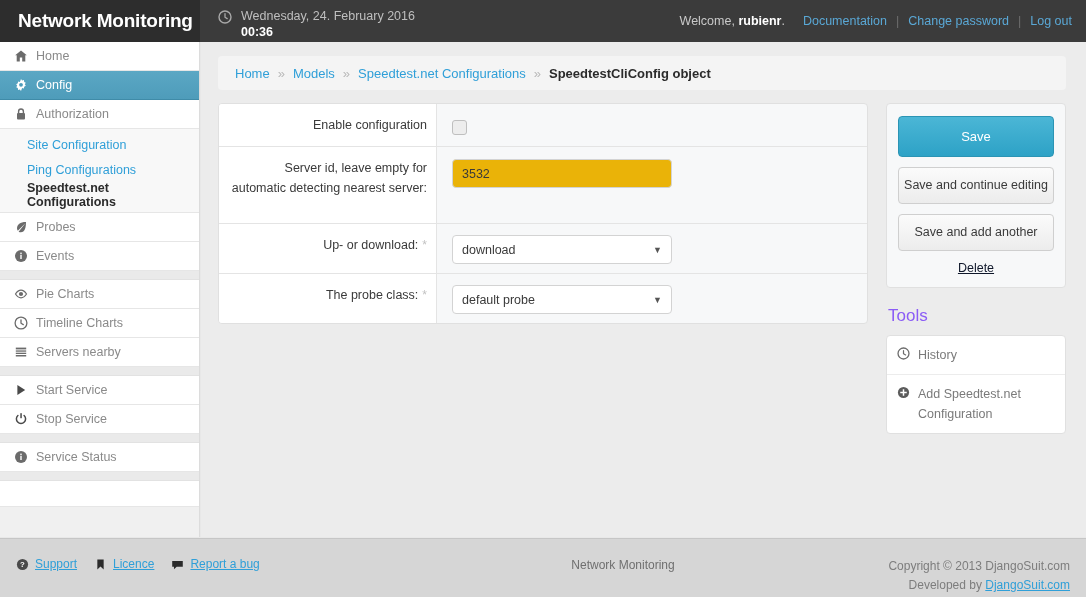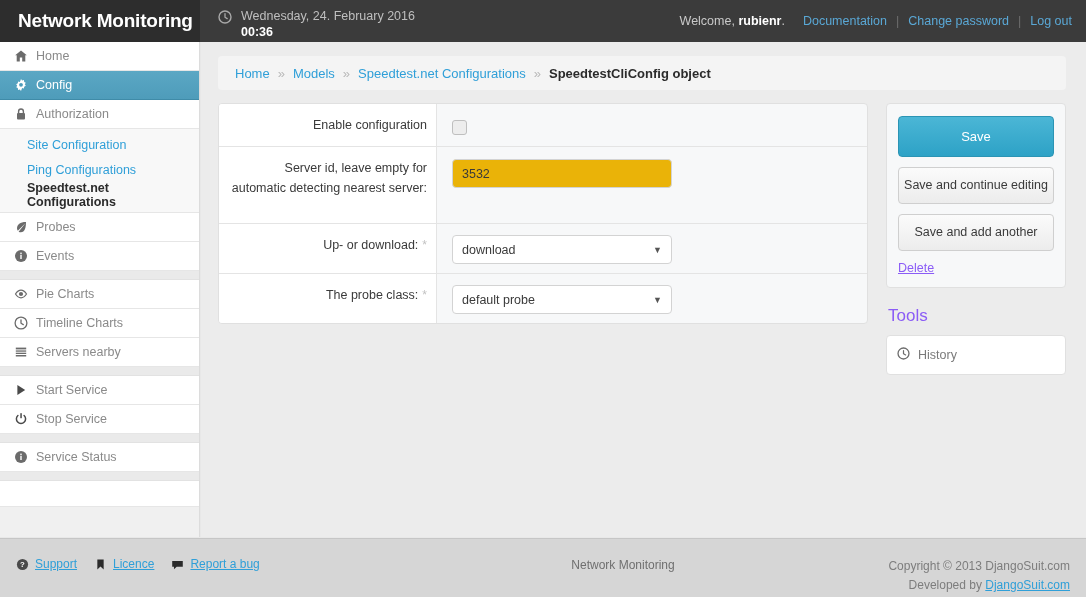--- a/index.html
+++ b/index.html
@@ -173,22 +173,22 @@
     border: 1px solid #cfcfcf;
     border-radius: 4px;
     color: #3a3a3a; font-size: 12.5px;
     font-family: "Liberation Sans", sans-serif;
     padding: 8px 4px;
     line-height: 19px;
     cursor: pointer;
     margin-bottom: 10px;
   }
   .btn-delete {
-    display: block; 
-    color: #8b5cf6; text-decoration: underline;
+    display: block; text-align: center;
+    color: #0f172a; text-decoration: underline;
     font-size: 12.5px; margin-top: 2px;
   }
   .tools-title {
     font-size: 17px; color: #8b5cf6;
     margin: 18px 0 9px 2px;
   }
   .tools-panel {
     background: #fff;
     border: 1px solid #e0e0e0;
     border-radius: 4px;
@@ -458,20 +458,30 @@
       <div class="tools-panel">
         <div class="tool-item">
           <span class="ico">
             <svg width="13" height="13" viewBox="0 0 14 14">
                 <circle cx="7" cy="7" r="5.9" fill="none" stroke="#6b6b6b" stroke-width="1.4"></circle>
                 <path d="M7 3.8V7.2L9.3 8.6" fill="none" stroke="#6b6b6b" stroke-width="1.3" stroke-linecap="round"></path>
               </svg>
           </span>
           <span>History</span>
         </div>
+        <div class="tool-item">
+          <span class="ico">
+            <svg width="13" height="13" viewBox="0 0 14 14">
+                <circle cx="7" cy="7" r="6" fill="#5c5c5c"></circle>
+                <rect x="6.2" y="3.5" width="1.6" height="7" fill="#fff"></rect>
+                <rect x="3.5" y="6.2" width="7" height="1.6" fill="#fff"></rect>
+              </svg>
+          </span>
+          <span>Add Speedtest.net Configuration</span>
+        </div>
       </div>
     </div>
 
   </div>
 </div>
 
 <div class="footer">
   <div class="f-left">
     <span class="f-link">
       <span>

